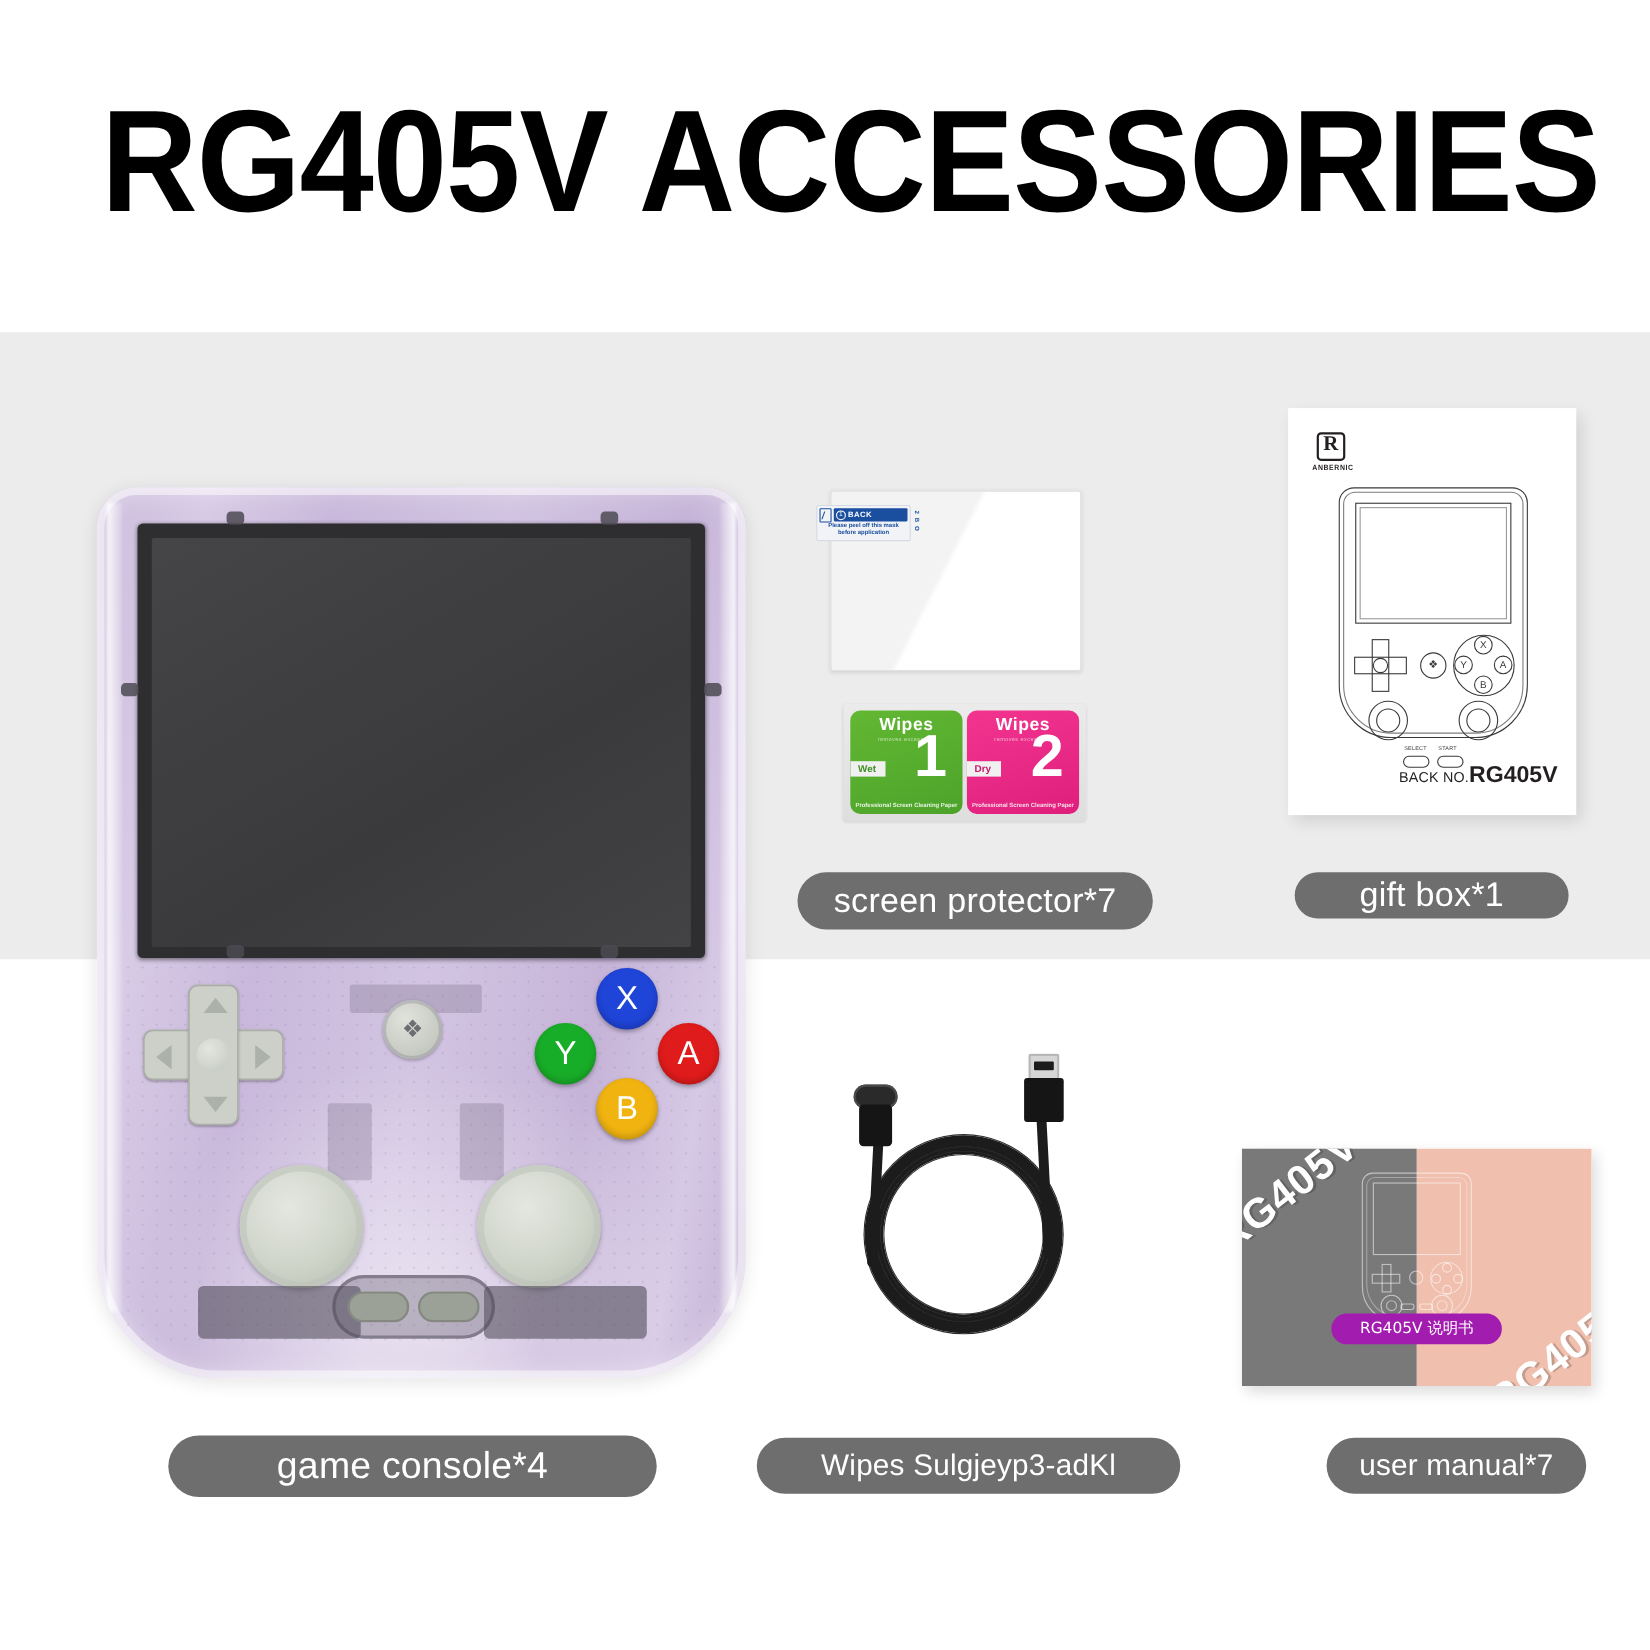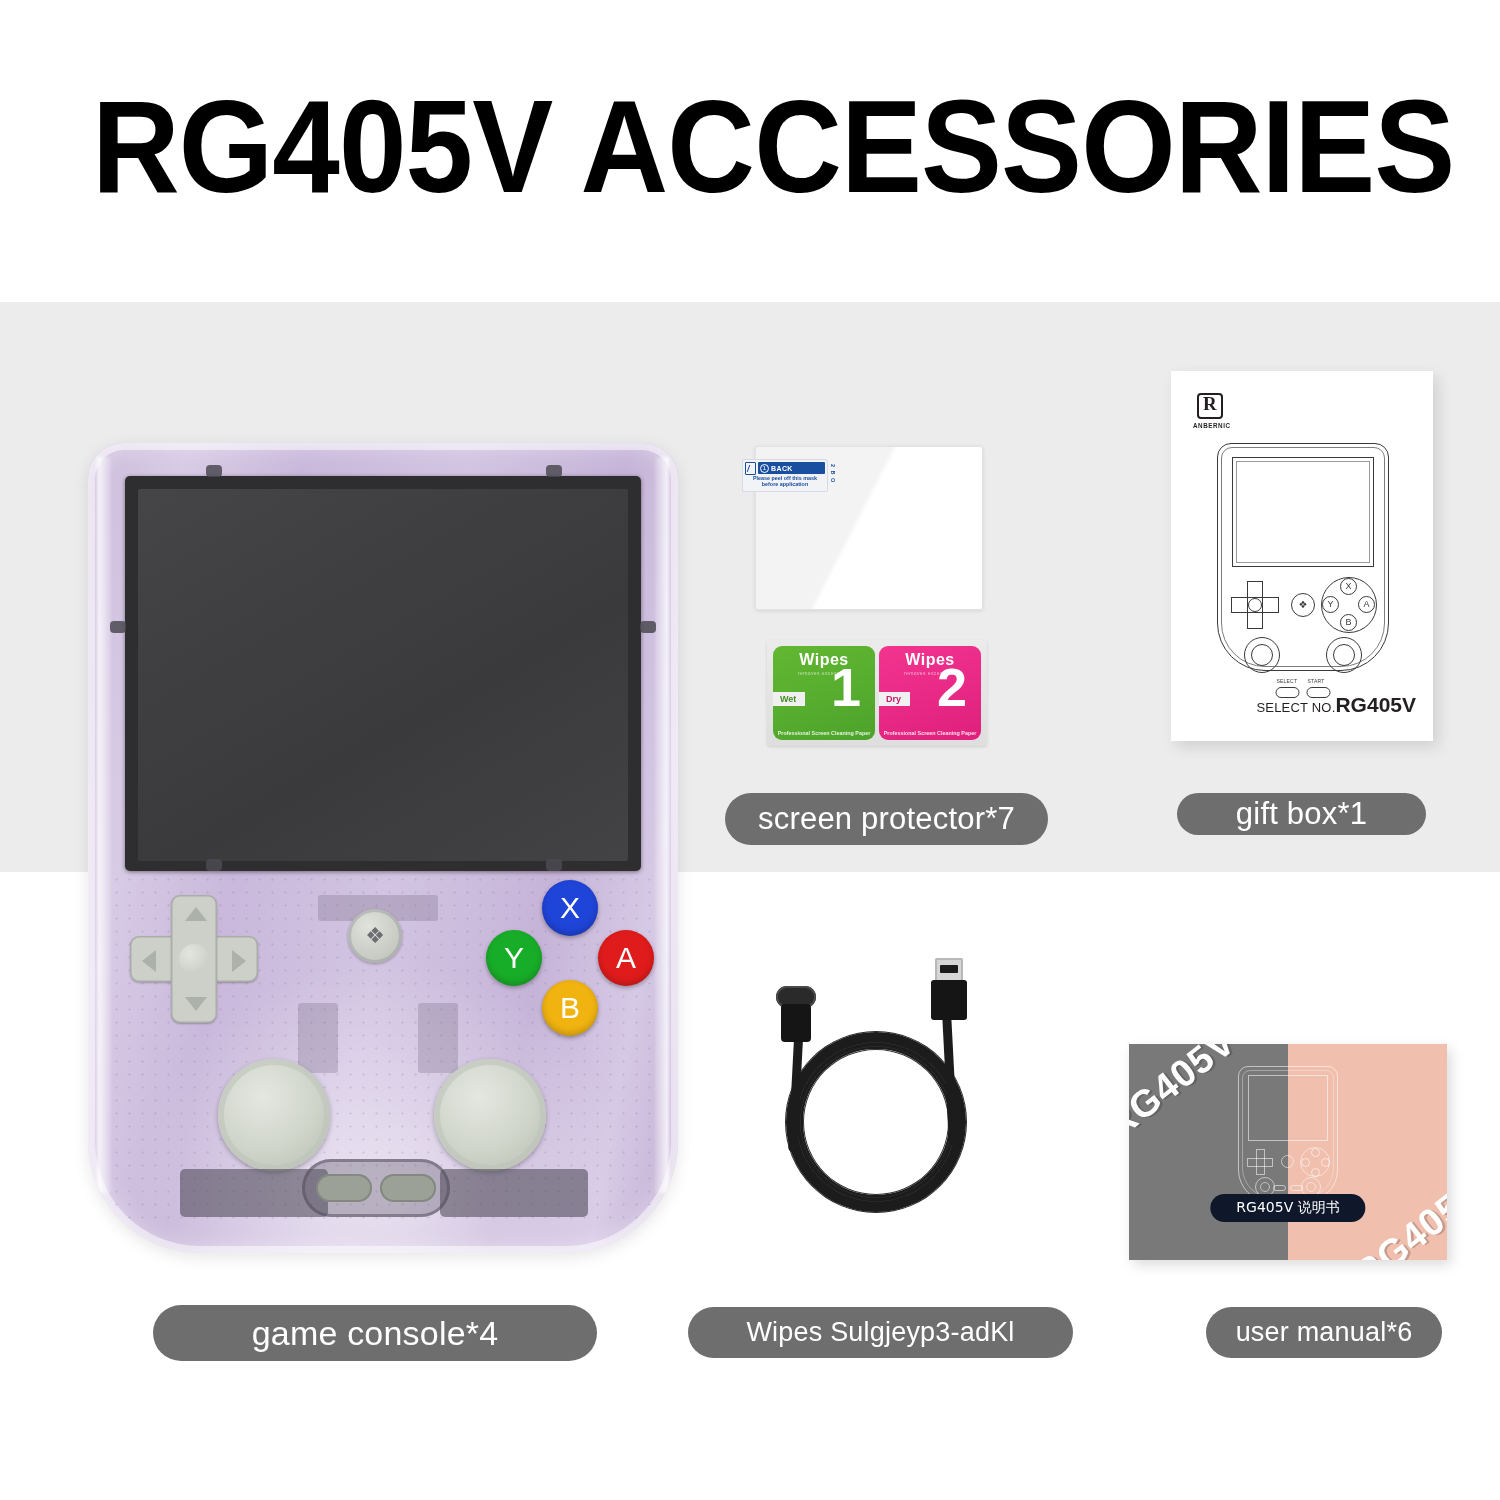--- a/index.html
+++ b/index.html
@@ -389,21 +389,21 @@
   .mn-k { position:absolute; width:9px; height:9px; border:1px solid rgba(255,255,255,.6); border-radius:50%; }
   .mn-kx { left:10px; top:0; } .mn-ky { left:0; top:10px; }
   .mn-ka { left:20px; top:10px; } .mn-kb { left:10px; top:20px; }
   .mn-st { position:absolute; top:110px; width:20px; height:20px; border:1.2px solid rgba(255,255,255,.55); border-radius:50%; }
   .mn-st::after { content:""; position:absolute; left:4px; top:4px; right:4px; bottom:4px; border:1px solid rgba(255,255,255,.5); border-radius:50%; }
   .mn-stl { left: 16px; } .mn-str { right: 16px; }
   .mn-ss { position:absolute; left:50%; transform:translateX(-50%); top:118px; display:flex; gap:4px; }
   .mn-ssk { width:13px; height:6px; border:1px solid rgba(255,255,255,.55); border-radius:3px; }
   .mn-pill {
     position: absolute; left: 50%; transform: translateX(-50%); bottom: 38px;
-    background: #0f172a; color: #fff; border-radius: 15px;
+    background: #a21caf; color: #fff; border-radius: 15px;
     padding: 5px 26px; font-size: 14px; white-space: nowrap;
     font-family: "DejaVu Sans", sans-serif;
   }
 
   
   .caption {
     position: absolute;
     background: #6e6e6e;
     color: #ffffff;
     border-radius: 999px;
@@ -543,21 +543,21 @@
       <div class="gb-ssk">
         <span class="gb-sslabel">SELECT</span>
       </div>
       <div class="gb-ssk">
         <span class="gb-sslabel">START</span>
       </div>
     </div>
   </div>
 
   <div class="gb-model">
-    <span class="small">SELECT NO.</span><span class="big">RG405V</span>
+    <span class="small">BACK NO.</span><span class="big">RG405V</span>
   </div>
 </div>
 
 <div id="cable">
   <div class="coil"></div>
   <div class="lead lead-l"></div>
   <div class="lead lead-r"></div>
   <div class="usb-c">
     <div class="usb-c-tip"></div>
     <div class="usb-c-body"></div>
@@ -596,13 +596,13 @@
     </div>
   </div>
 
   <div class="mn-pill">RG405V 说明书</div>
 </div>
 
 <div class="caption cap-protector">screen protector*7</div>
 <div class="caption cap-gift">gift box*1</div>
 <div class="caption cap-console">game console*4</div>
 <div class="caption cap-cable">Wipes Sulgjeyp3-adKl</div>
-<div class="caption cap-manual">user manual*6</div>
+<div class="caption cap-manual">user manual*7</div>
 
 </body></html>

